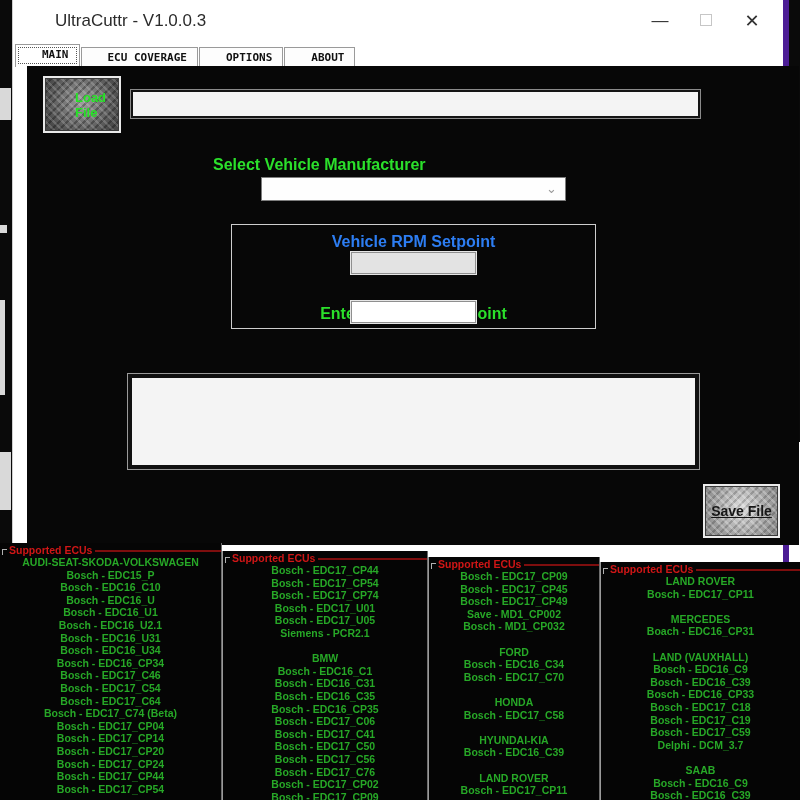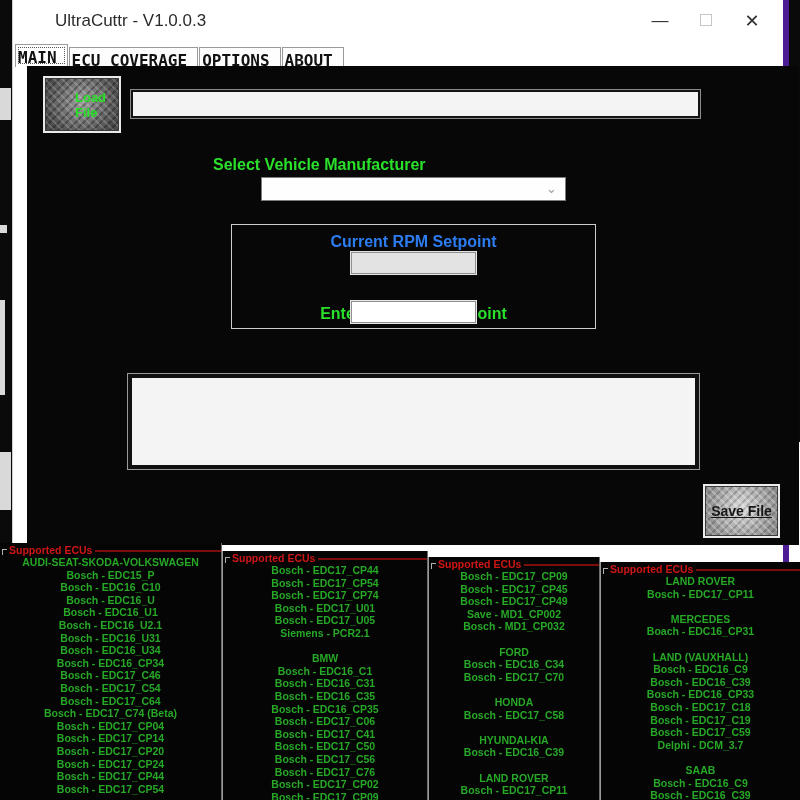--- a/index.html
+++ b/index.html
@@ -18,23 +18,23 @@
   .titlebar{position:relative;height:42px;}
   .title{position:absolute;left:42px;top:11px;font-size:17px;color:#2b2b2b;}
   .win-controls{position:absolute;right:8px;top:0;height:42px;display:flex;align-items:center;}
   .wc{width:46px;text-align:center;font-size:17px;color:#333;cursor:default;}
   .wc-max{display:inline-block;}
   .wc-max span{display:inline-block;width:12px;height:12px;border:1px solid #c6c6c6;}
   .wc-close{font-size:18px;}
 
   
   .tabstrip{position:absolute;left:2px;top:44px;height:23px;display:flex;align-items:flex-end;}
-  .tab{height:20px;padding:3px 10px 2px 2px;border:1px solid #9a9a9a;border-bottom:none;
+  .tab{height:20px;padding:3px 10px 2px 26px;border:1px solid #9a9a9a;border-bottom:none;
        background:#fdfdfd;font-family:"DejaVu Sans Mono",monospace;font-weight:bold;
-       font-size:16px;color:#111;margin-right:1px;white-space:nowrap;}
+       font-size:11px;color:#111;margin-right:1px;white-space:nowrap;}
   .tab.selected{height:23px;outline:1px dotted #555;outline-offset:-4px;background:#ffffff;}
 
   
   .panel{position:absolute;left:14px;top:66px;width:772px;height:479px;background:#070707;}
 
   .metal{background-color:#6e6e6e;
     background-image:
       repeating-linear-gradient(45deg, rgba(255,255,255,.16) 0 2px, rgba(0,0,0,0) 2px 6px),
       repeating-linear-gradient(-45deg, rgba(0,0,0,.28) 0 2px, rgba(0,0,0,0) 2px 6px),
       radial-gradient(circle at 50% 45%, #a0a0a0, #4a4a4a 80%); padding-left: 30px;}
@@ -126,21 +126,21 @@
       <div class="load-btn metal">Load File</div>
       <input class="file-input" value="" style="">
 
       <div class="mfr-label">Select Vehicle Manufacturer</div>
       <div class="mfr-select">
         <span style="flex:1;padding-left:6px;font-size:13px;color:#111;"></span>
         <span class="chev">⌄</span>
       </div>
 
       <div class="rpm-group">
-        <div class="rpm-label rpm-cur-label">Current RPM Setpoint</div>
+        <div class="rpm-label rpm-cur-label">Vehicle RPM Setpoint</div>
         <input class="rpm-field rpm-cur-field" value="" style="">
         <div class="rpm-label rpm-new-label">Enter New RPM Setpoint</div>
         <input class="rpm-field rpm-new-field" value="" style="">
       </div>
 
       <div class="output-box"></div>
 
       <div class="save-btn metal-light">Save File</div>
 
     </div>

